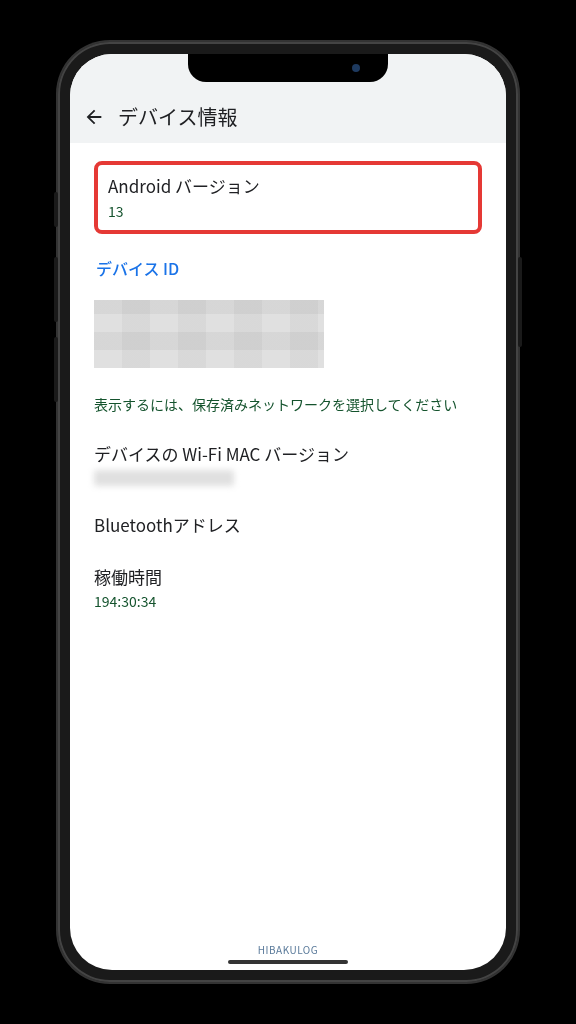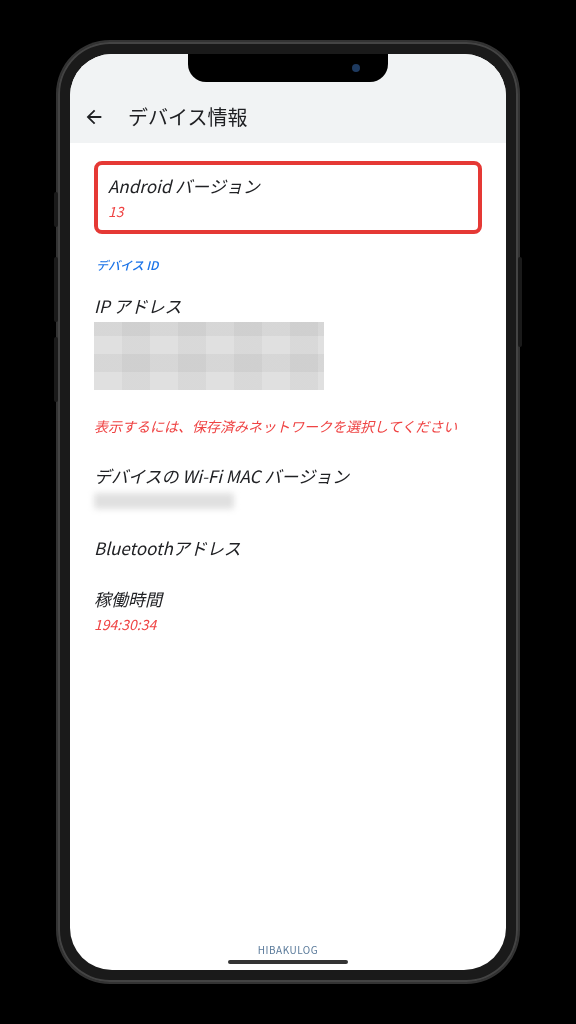--- a/index.html
+++ b/index.html
@@ -57,64 +57,63 @@
     .camera-dot {
       width: 8px; height: 8px;
       background: #1e3a5f;
       border-radius: 50%;
     }
     .header {
       background: #f1f3f4;
       padding: 48px 12px 12px 12px;
       display: flex;
       align-items: center;
-      gap: 22px;
+      gap: 12px;
     }
     .back-arrow {
       width: 24px;
       height: 24px;
       display: flex;
       align-items: center;
       justify-content: center;
       font-size: 22px;
       color: #202124;
       cursor: pointer;
     }
     .header-title {
       font-size: 20px;
       color: #202124;
       font-weight: 400;
     }
     .content {
       padding: 18px 24px;
       background: #fff;
-      font-style: italic;
     }
     .highlight-box {
       border: 4px solid #e53935;
       border-radius: 8px;
       padding: 8px 10px;
       margin-bottom: 22px;
     }
     .item {
       margin-bottom: 26px;
     }
     .item-title {
       font-size: 17px;
       color: #202124;
       line-height: 1.5;
     }
     .item-sub {
       font-size: 14px;
-      color: #ef4444;
+      color: #14532d;
       line-height: 1.5;
       margin-top: 2px;
     }
     .section-link {
-      font-size: 12px;
+      font-size: 16px;
       color: #1a73e8;
       margin-bottom: 20px;
       font-weight: 500;
       padding-left: 2px;
     }
     .redacted {
       width: 230px;
       height: 68px;
       margin-top: 4px;
       margin-bottom: 12px;
@@ -177,21 +176,20 @@
     <div class="content">
 
       <div class="highlight-box">
         <div class="item-title">Android バージョン</div>
         <div class="item-sub">13</div>
       </div>
 
       <div class="section-link">デバイス ID</div>
 
       <div class="item">
-        <div class="item-title">IP アドレス</div>
         <div class="redacted"></div>
       </div>
 
       <div class="item">
         <div class="item-sub">表示するには、保存済みネットワークを選択してください</div>
       </div>
 
       <div class="item">
         <div class="item-title">デバイスの Wi-Fi MAC バージョン</div>
         <div class="redacted-small"></div>

